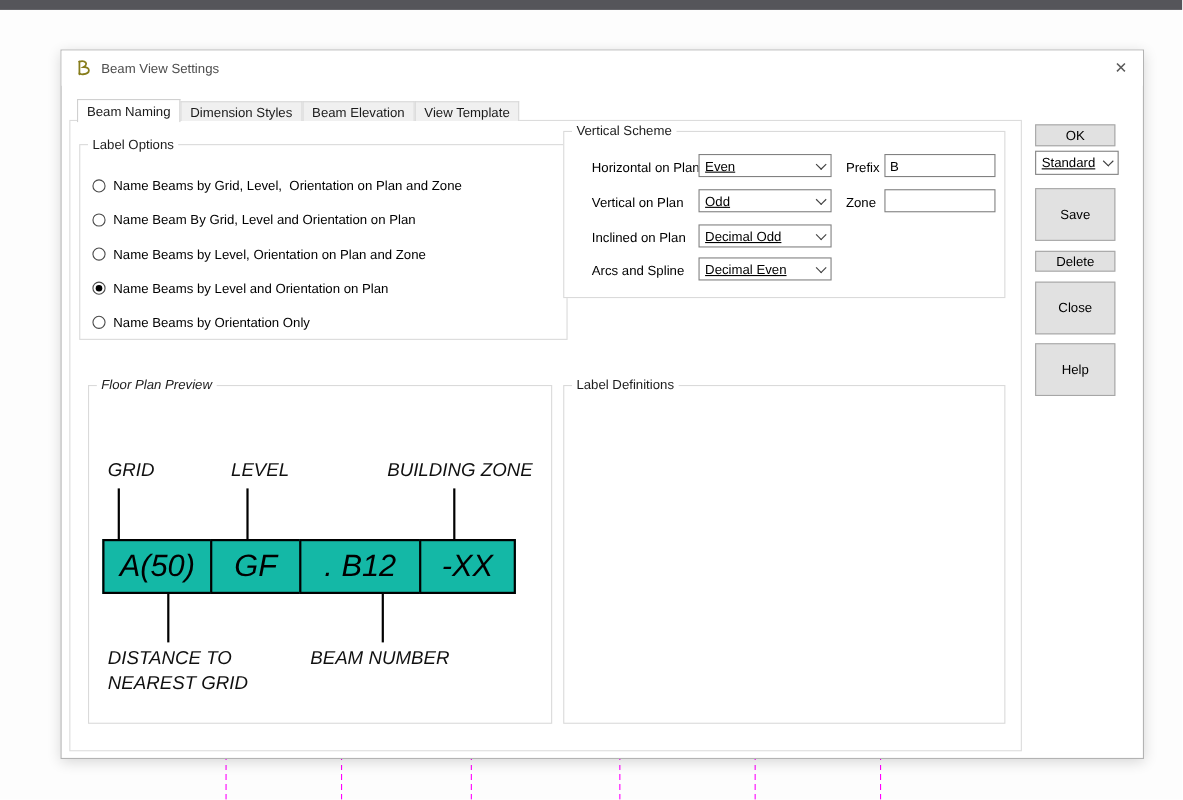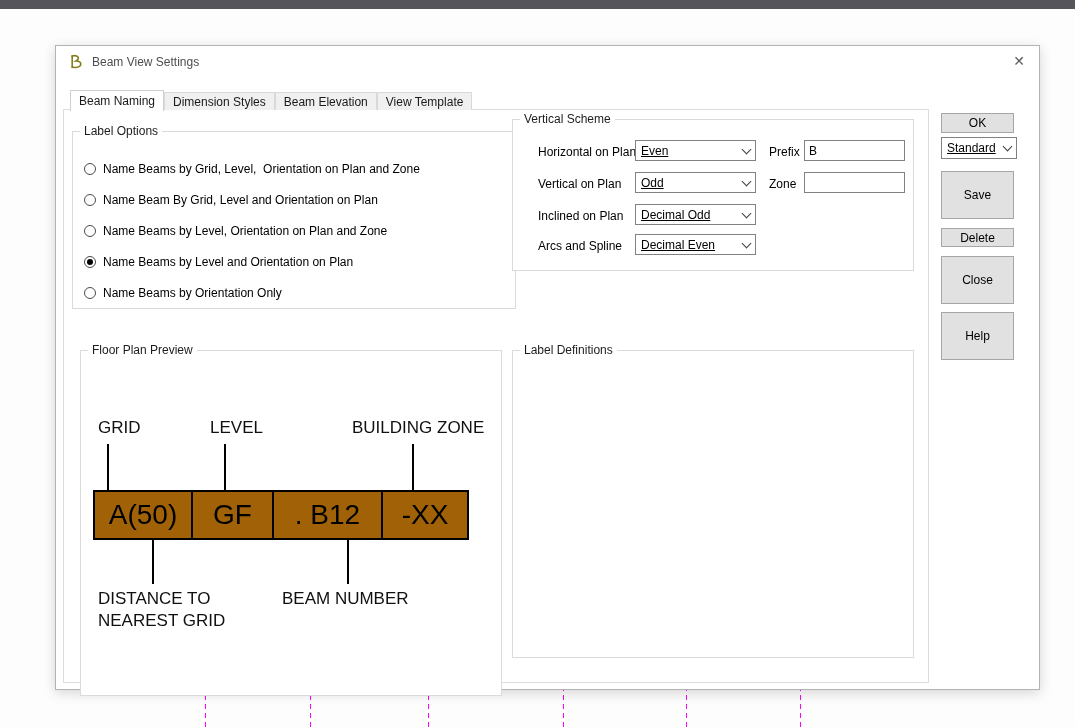--- a/index.html
+++ b/index.html
@@ -29,21 +29,21 @@
   .panel { position:absolute; left:7px; top:63px; width:866px; height:574px;
            border:1px solid #dcdcdc; background:#fff; z-index:1; }
 
   
   .gb { position:absolute; border:1px solid #dadada; background:#fff; }
   .gb-title { position:absolute; top:-8px; left:7px; background:#fff; padding:0 4px;
               font-size:12px; color:#1c1c1c; line-height:14px; white-space:nowrap; }
 
   #gb-label-options { left:8px; top:9px;  width:444px; height:178px;margin-top:12px; }
   #gb-numbering     { left:448px; top:9px; width:402px; height:152px; }
-  #gb-preview       { left:16px; top:240px; width:422px; height:346px; }
+  #gb-preview       { left:16px; top:240px; width:422px; height:308px;font-style:italic; }
   #gb-defs          { left:448px; top:240px; width:402px; height:308px;padding-left:25px; }
 
   
   .opt { position:absolute; left:11px; display:flex; align-items:center; gap:7px; height:16px; cursor:default; }
   .radio { width:12px; height:12px; border:1px solid #4a4a4a; border-radius:50%; background:#fff;
            position:relative; flex:none; }
   .radio.checked::after { content:""; position:absolute; left:2px; top:2px; width:6px; height:6px;
            border-radius:50%; background:#000; }
   .opt-label { font-size:12px; color:#000; white-space:pre; }
 
@@ -55,21 +55,21 @@
   .chev::after { content:""; position:absolute; right:5px; top:50%; width:6px; height:6px; margin-top:-5px;
            border-right:1.4px solid #404040; border-bottom:1.4px solid #404040; transform:rotate(45deg); }
   .ns-combo { left:122px; width:121px; height:21px; }
   .tb { position:absolute; height:21px; border:1px solid #818181; background:#fff; font-size:12px;
         padding:0 4px; font-family:"Liberation Sans", sans-serif; color:#000; }
 
   
   .diag-label { position:absolute; font-size:17px; color:#101010; white-space:nowrap; }
   .vline { position:absolute; width:2px; background:#000; }
   .boxes { position:absolute; left:12px; top:139px; display:flex; }
-  .dbox { height:50px; border:2px solid #000; background:#a16207; display:flex; align-items:center;
+  .dbox { height:50px; border:2px solid #000; background:#14b8a6; display:flex; align-items:center;
           justify-content:center; font-size:28px; color:#000; white-space:pre; }
   .dbox + .dbox { margin-left:-2px;text-align:right; }
 
   
   .side-btn { position:absolute; left:885px; width:73px; background:#e1e1e1; border:1px solid #a6a6a6;
               font-size:12px; color:#000; display:flex; align-items:center; justify-content:center;
               cursor:default; }
   .side-combo { left:885px; width:76px; height:22px; }
 </style>
 </head>

